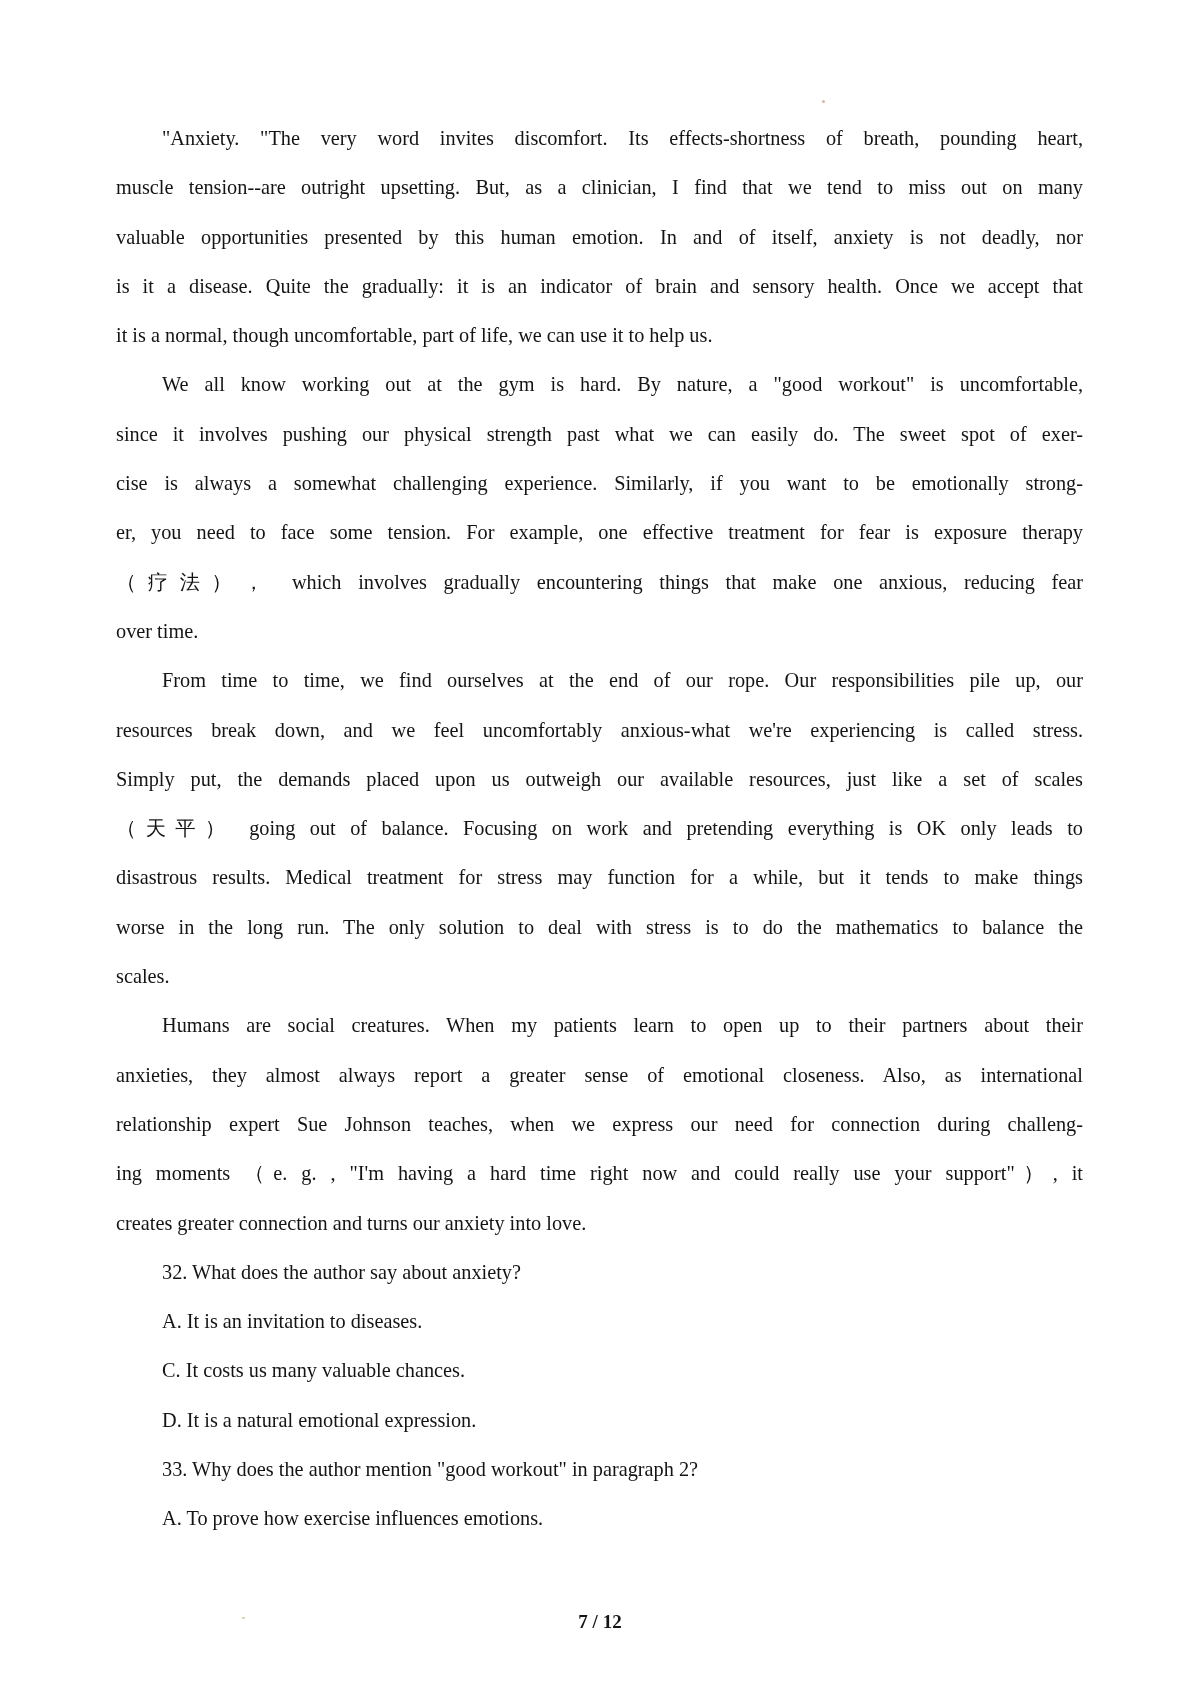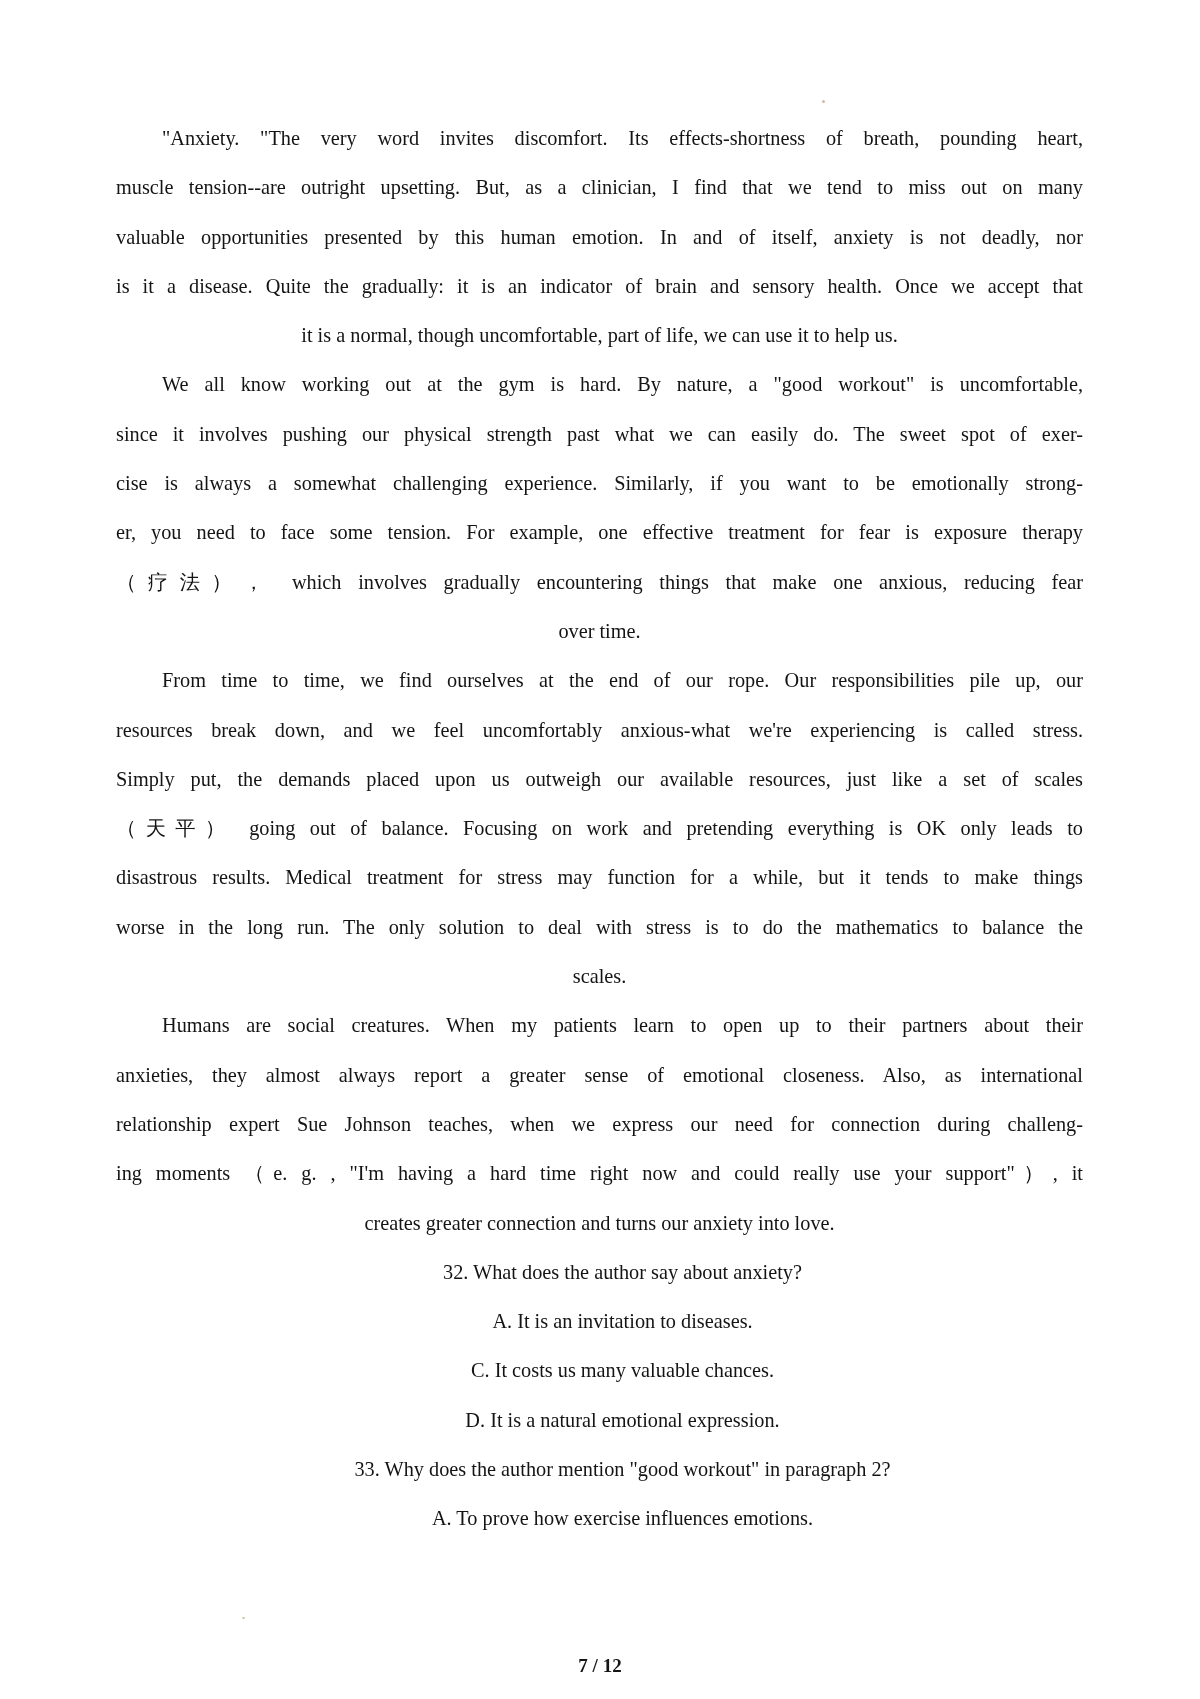--- a/index.html
+++ b/index.html
@@ -17,40 +17,39 @@
     position: absolute;
     left: 116px;
     top: 114px;
     width: 967px;
   }
   .line {
     height: 49.3px;
     line-height: 49.3px;
     font-size: 20.3px;
     overflow: hidden;
-    text-align: center;
+    text-align: left;
   }
   
   .j {
     text-align: justify;
     text-align-last: justify;
     -moz-text-align-last: justify;
   }
   
   .ind { text-indent: 46px; }
   .footer {
     position: absolute;
     top: 1609px;
     left: 0;
     width: 100%;
     text-align: center;
     font-weight: bold;
     font-size: 19px;
     line-height: 26px;
-    margin-top: 44px;
   }
   .speck {
     position: absolute;
     border-radius: 50%;
     opacity: 0.55;
   }
   .speck-top  { left: 822px; top: 100px;  width: 3px; height: 3px; }
   .speck-bottom { left: 242px; top: 1617px; width: 3px; height: 2px; }
 </style>
 </head>

